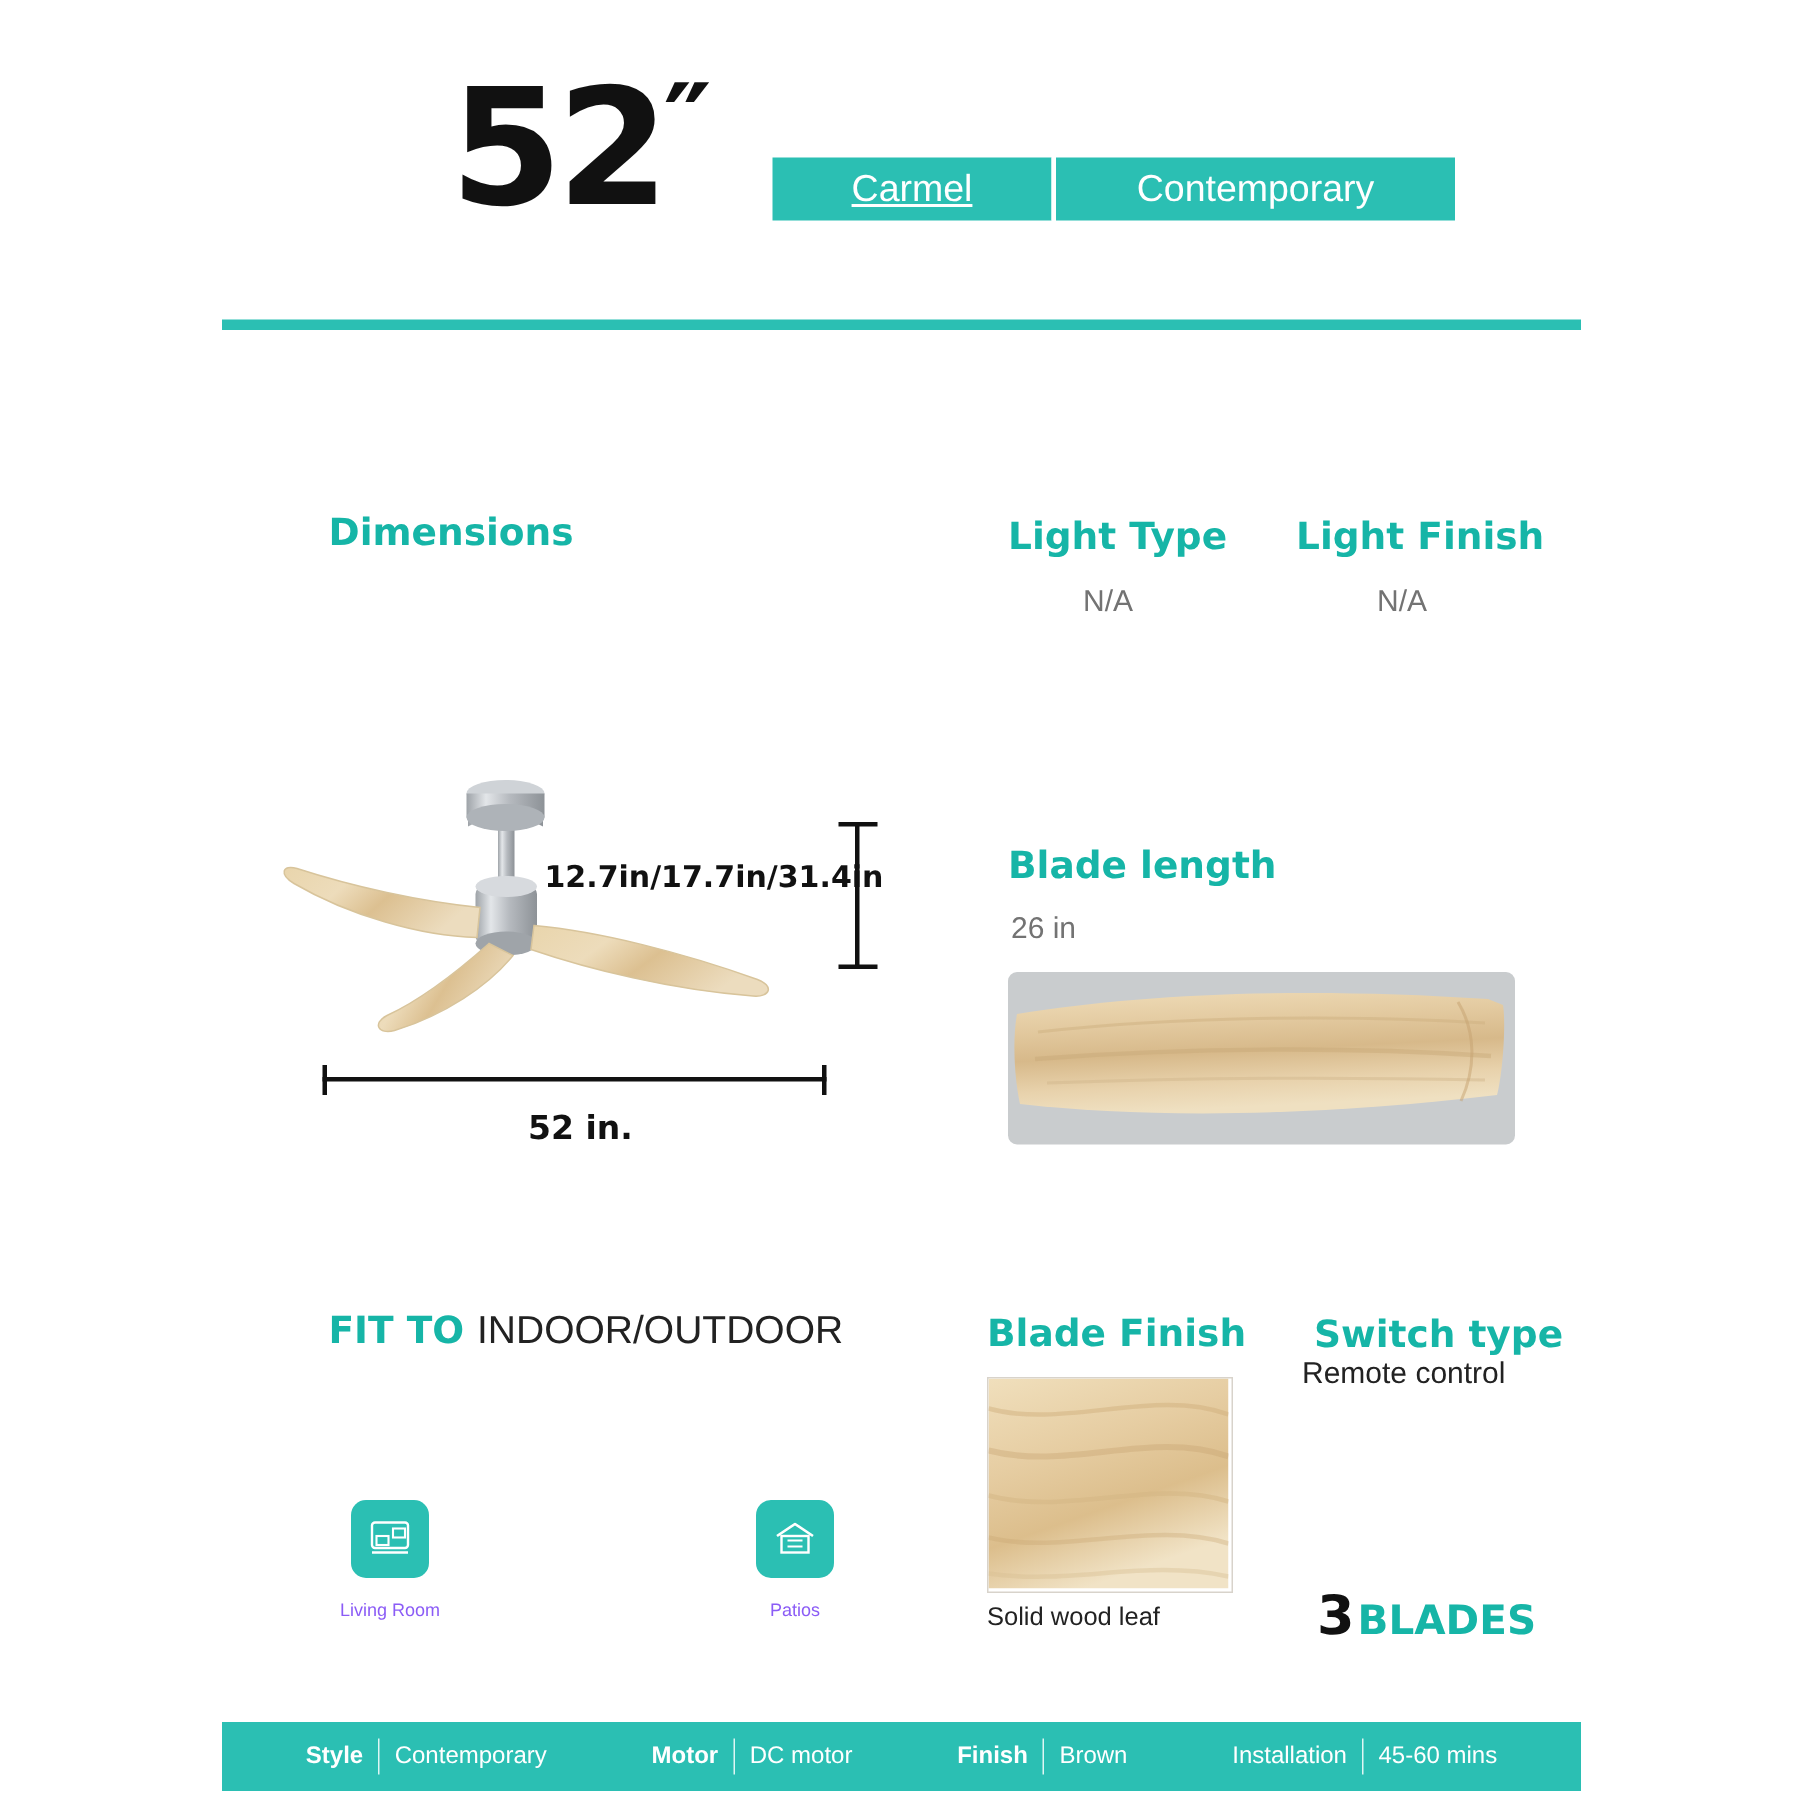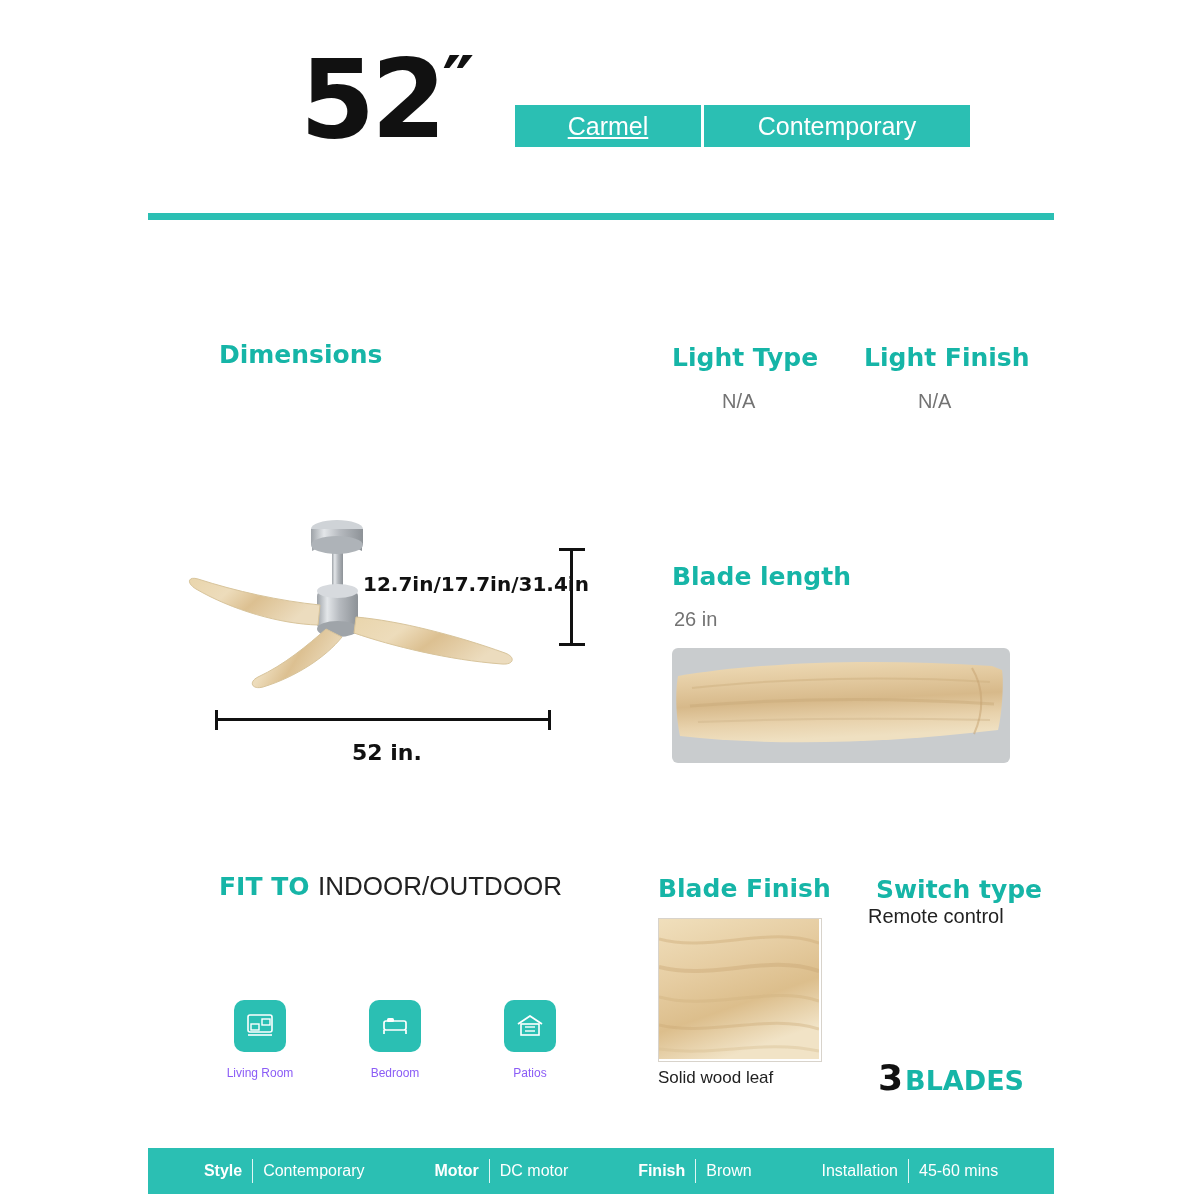--- a/index.html
+++ b/index.html
@@ -359,31 +359,20 @@
           <rect x="6" y="13" width="8" height="6" fill="none" stroke="#ffffff" stroke-width="1.4"></rect>
           <rect x="17" y="8" width="8" height="6" fill="none" stroke="#ffffff" stroke-width="1.4"></rect>
           <line x1="3" y1="24" x2="27" y2="24" stroke="#ffffff" stroke-width="1.6"></line>
         </svg>
       </div>
       <div class="room-label">Living Room</div>
     </div>
     <div class="room">
       <div class="room-icon">
         <svg width="30" height="30" viewBox="0 0 30 30">
-          <rect x="4" y="10" width="22" height="9" rx="2" fill="none" stroke="#ffffff" stroke-width="1.7"></rect>
-          <rect x="7" y="7" width="7" height="4" rx="1.5" fill="#ffffff"></rect>
-          <line x1="4" y1="19" x2="4" y2="23" stroke="#ffffff" stroke-width="1.7"></line>
-          <line x1="26" y1="19" x2="26" y2="23" stroke="#ffffff" stroke-width="1.7"></line>
-        </svg>
-      </div>
-      <div class="room-label">Bedroom</div>
-    </div>
-    <div class="room">
-      <div class="room-icon">
-        <svg width="30" height="30" viewBox="0 0 30 30">
           <path d="M3 13 L15 5 L27 13" fill="none" stroke="#ffffff" stroke-width="1.8" stroke-linejoin="round"></path>
           <rect x="6" y="13" width="18" height="11" fill="none" stroke="#ffffff" stroke-width="1.6"></rect>
           <line x1="10" y1="16" x2="20" y2="16" stroke="#ffffff" stroke-width="1.4"></line>
           <line x1="10" y1="20" x2="20" y2="20" stroke="#ffffff" stroke-width="1.4"></line>
         </svg>
       </div>
       <div class="room-label">Patios</div>
     </div>
   </div>
 

